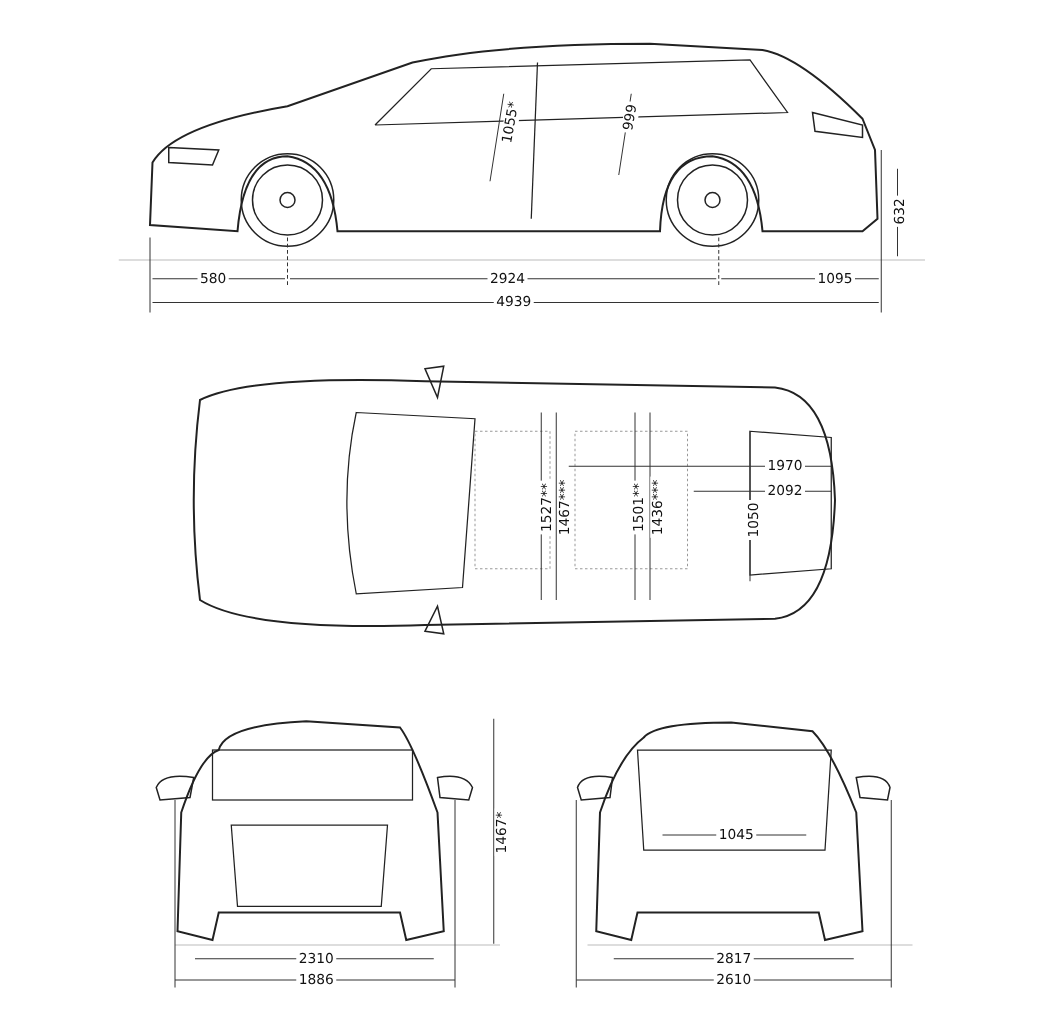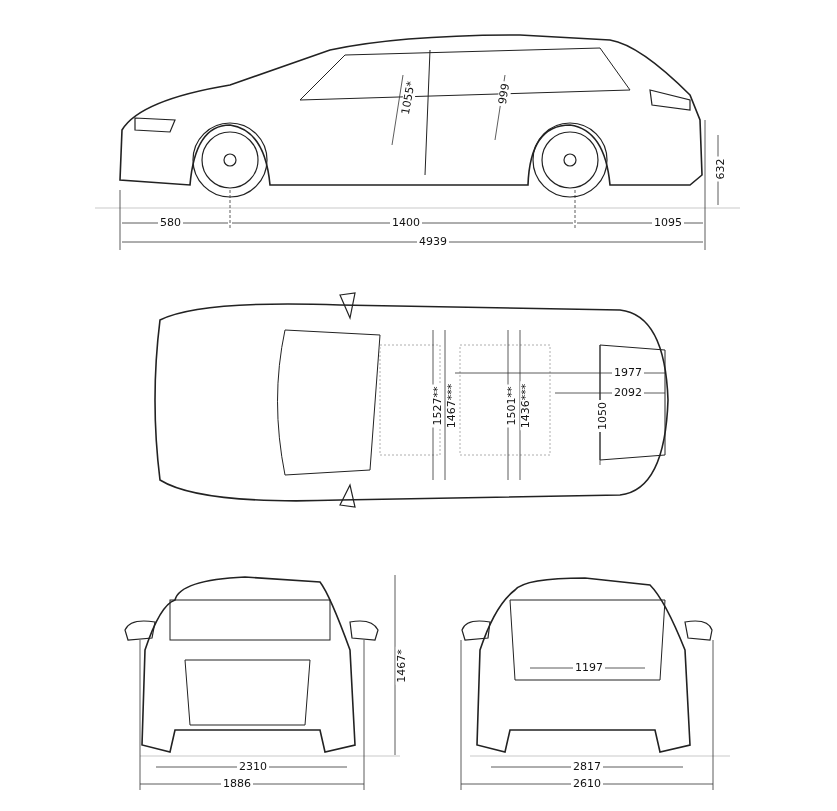--- a/index.html
+++ b/index.html
@@ -90,34 +90,34 @@
     <line x1="470" y1="756" x2="730" y2="756" stroke="#bbb"></line>
     <line x1="530" y1="668" x2="645" y2="668"></line>
     <line x1="491" y1="767" x2="683" y2="767"></line>
       <line x1="461" y1="784" x2="713" y2="784"></line>
     <line x1="461" y1="640" x2="461" y2="790"></line>
       <line x1="713" y1="640" x2="713" y2="790"></line>
   </g>
 </svg>
 
 <span class="lbl" style="left:158px;top:217px">580</span>
-<span class="lbl" style="left:390px;top:217px">1400</span>
+<span class="lbl" style="left:390px;top:217px">2924</span>
 <span class="lbl" style="left:652px;top:217px">1095</span>
-<span class="lbl" style="left:417px;top:236px">4939</span>
+<span class="lbl" style="left:395px;top:236px">4939</span>
 <span class="lbl v" style="left:390px;top:92px;transform:rotate(-80deg)">1055*</span>
 <span class="lbl v" style="left:492px;top:88px;transform:rotate(-80deg)">999</span>
 <span class="lbl v" style="left:708px;top:163px">632</span>
 
 <span class="lbl v" style="left:416px;top:400px">1527**</span>
 <span class="lbl v" style="left:428px;top:400px">1467***</span>
 <span class="lbl v" style="left:490px;top:400px">1501**</span>
 <span class="lbl v" style="left:502px;top:400px">1436***</span>
 <span class="lbl v" style="left:587px;top:410px">1050</span>
-<span class="lbl" style="left:612px;top:367px">1977</span>
+<span class="lbl" style="left:612px;top:367px">1970</span>
 <span class="lbl" style="left:612px;top:387px">2092</span>
 
 <span class="lbl v" style="left:383px;top:660px">1467*</span>
 <span class="lbl" style="left:237px;top:761px">2310</span>
-<span class="lbl" style="left:221px;top:778px">1886</span>
+<span class="lbl" style="left:237px;top:778px">1886</span>
 
-<span class="lbl" style="left:573px;top:662px">1197</span>
+<span class="lbl" style="left:573px;top:662px">1045</span>
 <span class="lbl" style="left:571px;top:761px">2817</span>
 <span class="lbl" style="left:571px;top:778px">2610</span>
 
 </body></html>

